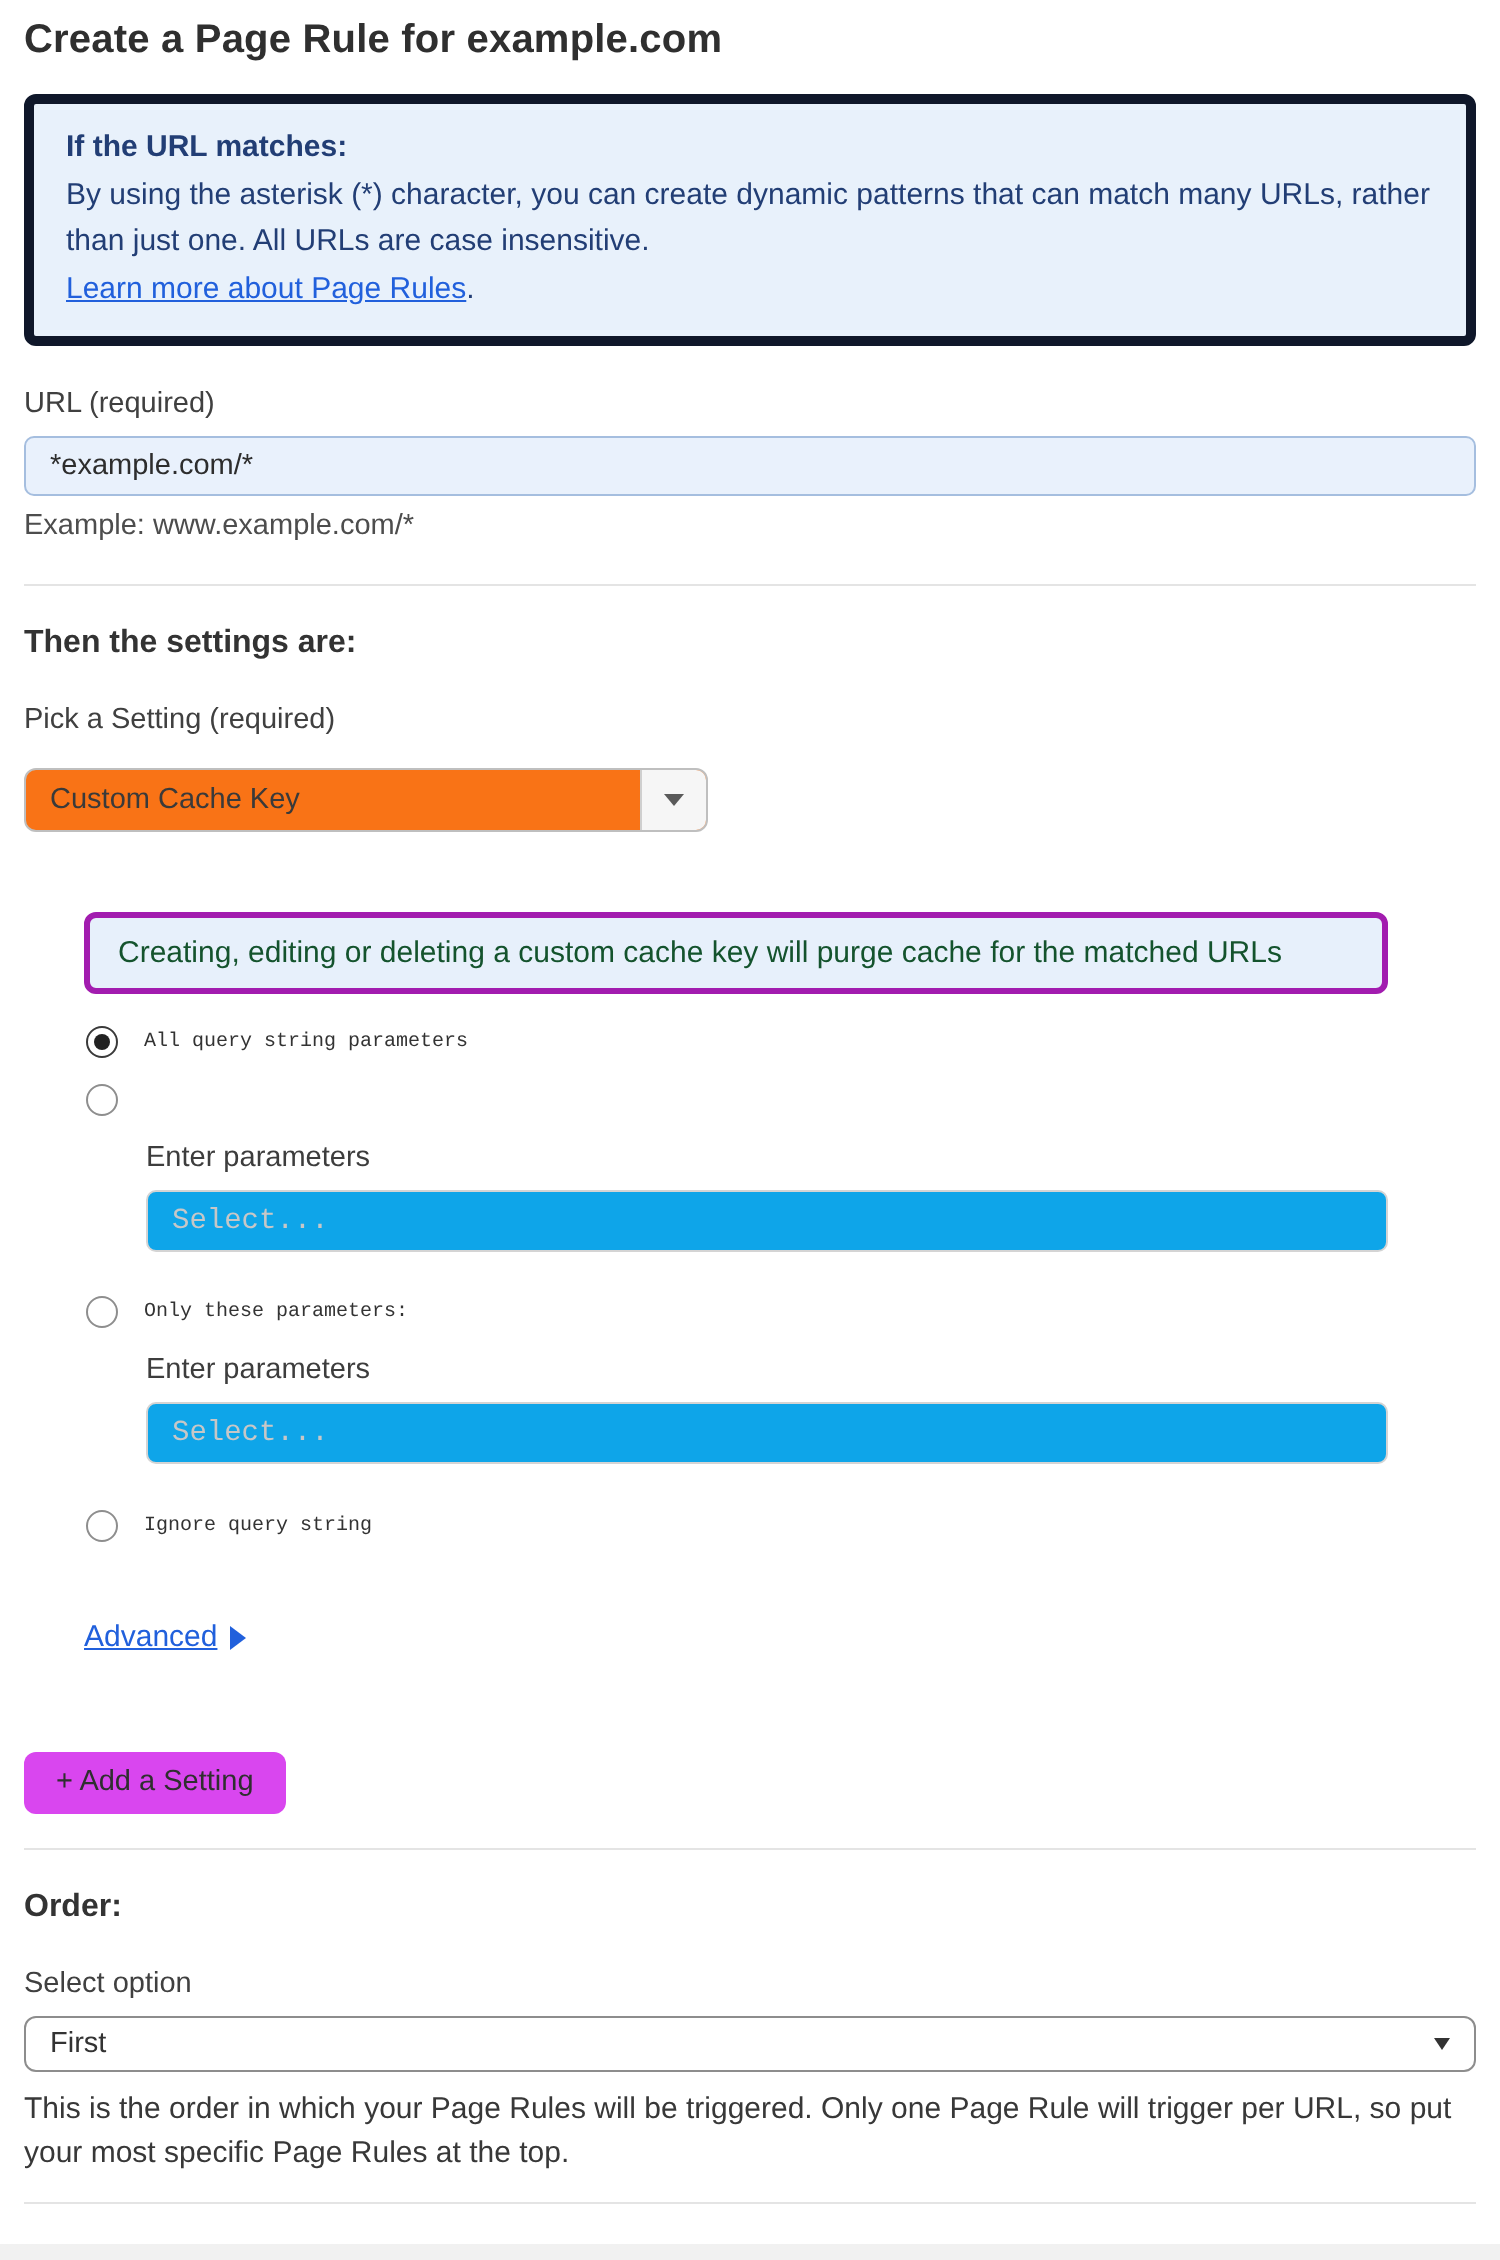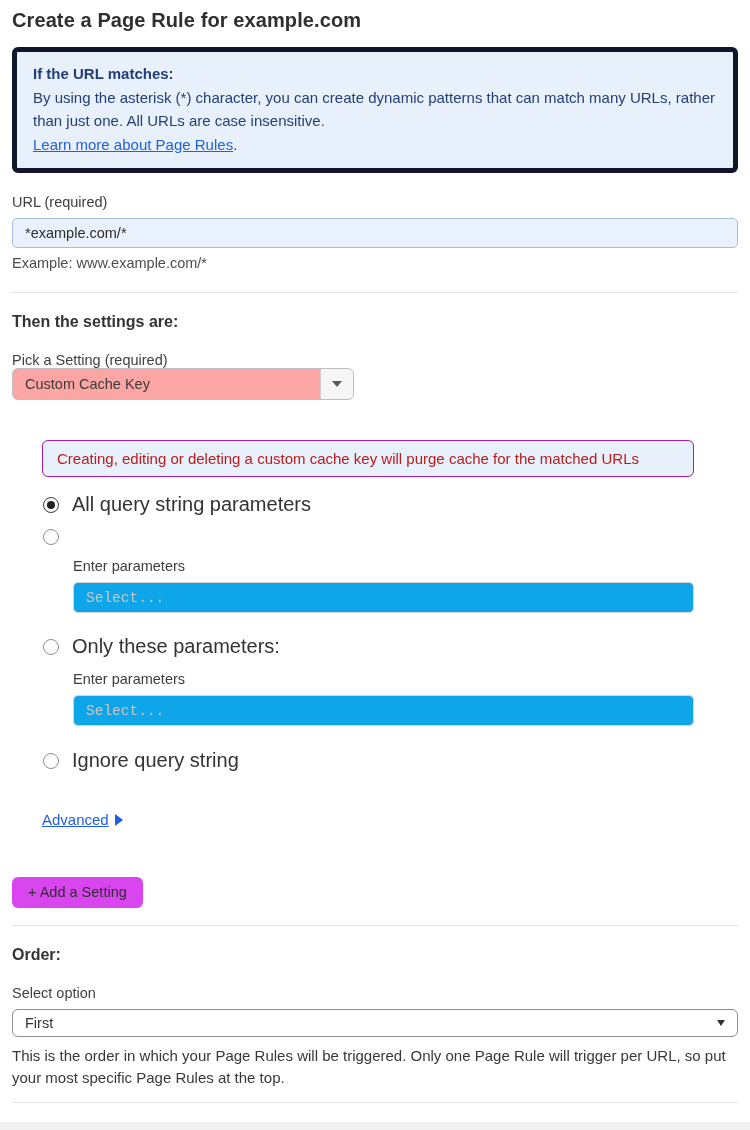--- a/index.html
+++ b/index.html
@@ -50,26 +50,26 @@
 
   hr.divider {
     border: none; border-top: 1px solid #e4e4e4;
     margin: 21px 0 0 0;
   }
 
   .section-heading { font-size: 16px; font-weight: 700; color: #333; margin-top: 20px; }
 
   
   .setting-select {
-    margin-top: 0;
+    margin-top: 16px;
     width: 342px; height: 32px;
     border: 1px solid #bfbfbf;
     border-radius: 6px;
     display: flex; align-items: stretch;
-    background: #fca5a5;
+    background: #f97316;
     cursor: pointer;
     overflow: hidden;
   }
   .setting-select .select-value {
     flex: 1; padding: 0 12px; line-height: 30px;
     font-size: 14.5px; color: #3a3a3a;
   }
   .setting-select .select-caret {
     width: 33px; background: #f6f6f6;
     border-left: 1px solid #cfcfcf;
@@ -80,42 +80,42 @@
     border-left: 5px solid transparent;
     border-right: 5px solid transparent;
     border-top: 6px solid #5a5a5a;
   }
 
   
   .setting-panel { margin-left: 30px; width: 652px; }
   .notice-box {
     margin-top: 40px;
     background: #e7f0fb;
-    border: 1px solid #a21caf;
+    border: 3px solid #a21caf;
     border-radius: 6px;
     padding: 9px 14px;
-    color: #b91c1c;
+    color: #14532d;
     font-size: 15px;
   }
   .subsection-heading { font-size: 15.5px; font-weight: 700; color: #333; margin-top: 20px; }
 
   .option-list { margin-top: 16px; }
   .option-row { display: flex; align-items: center; margin-bottom: 13px; cursor: pointer; }
   .radio {
     width: 16px; height: 16px; border-radius: 50%;
     border: 1.5px solid #8e8e8e; background: #fff;
     flex: 0 0 auto; position: relative; margin-left: 1px;
   }
   .radio.selected { border-color: #3a3a3a; }
   .radio.selected::after {
     content: ""; position: absolute; left: 50%; top: 50%;
     width: 8px; height: 8px; margin: -4px 0 0 -4px;
     border-radius: 50%; background: #222;
   }
-  .option-label { font-size: 20px; color: #333; margin-left: 13px; }
+  .option-label { font-size: 10px; color: #333; margin-left: 13px; font-family: Liberation Mono, monospace; }
 
   .sub-block { margin: 11px 0 15px 31px; }
   .sub-label { font-size: 14.5px; color: #3d3d3d; }
   .param-input {
     margin-top: 8px; width: 621px; height: 31px;
     border: 1px solid #d4d4d4; border-radius: 5px;
     padding: 0 12px; font-family: Liberation Mono, monospace;
     font-size: 14.5px; color: #333; background: #0ea5e9;
   }
   .param-input::placeholder { color: #c7c7c7; }

